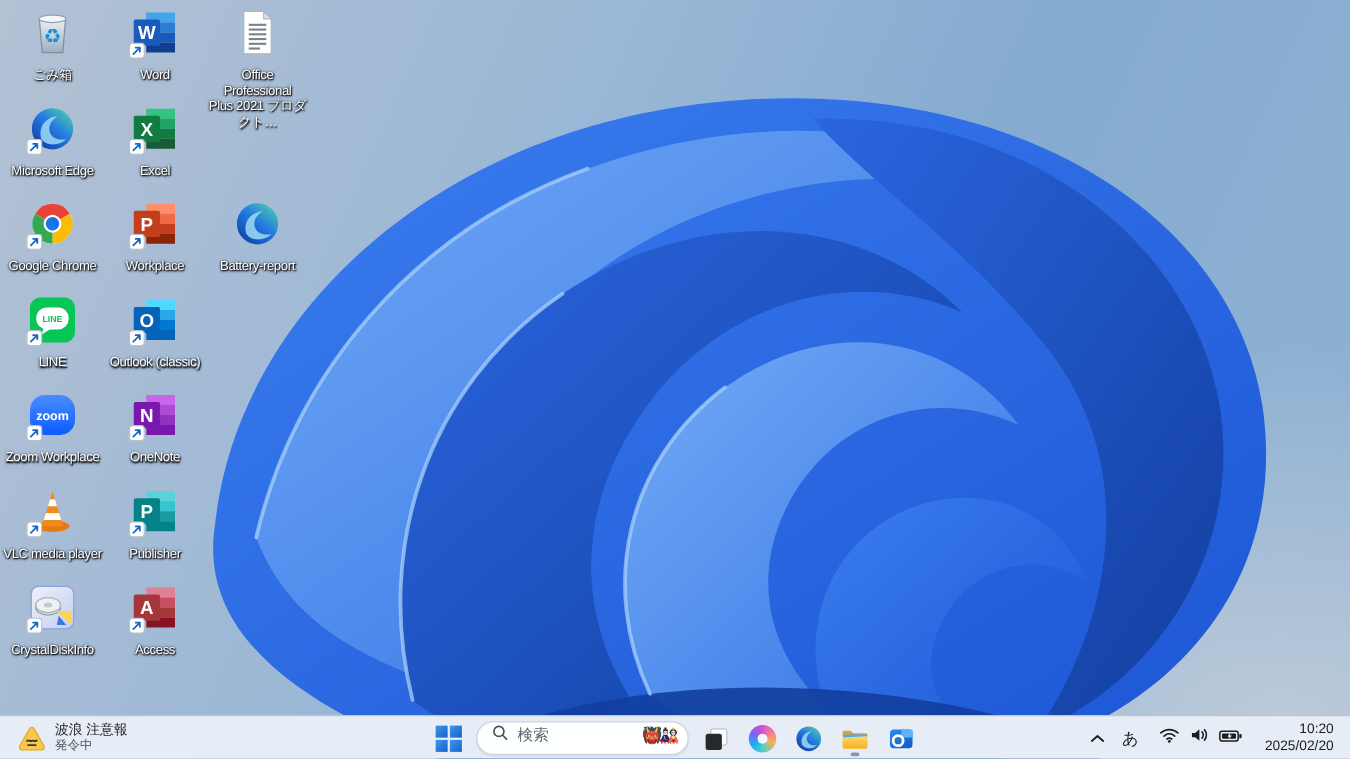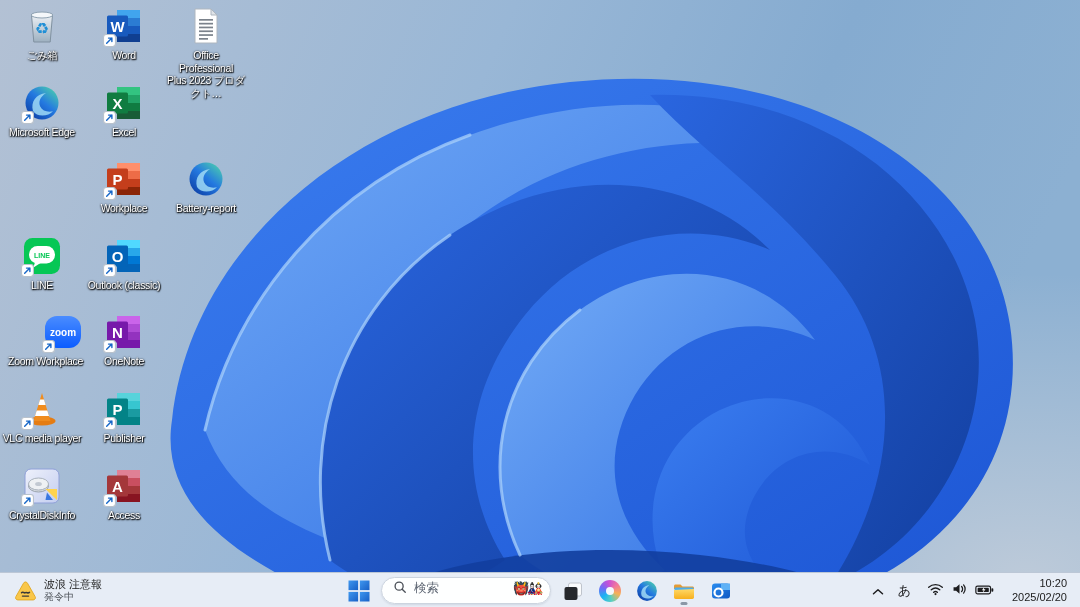--- a/index.html
+++ b/index.html
@@ -10,21 +10,21 @@
   .wallpaper { position:absolute; inset:0; width:1080px; height:607px; }
 
   
   .desktop { position:absolute; left:0; top:0; right:0; bottom:35px; }
   .dicon { position:absolute; width:82px; display:flex; flex-direction:column; align-items:center; cursor:default; }
   .dicon-art { position:relative; width:40px; height:40px; }
   .dicon-art svg { width:100%; height:100%; display:block; }
   .shortcut-badge { position:absolute; left:-1px; bottom:-1px; width:13px; height:13px; }
   .shortcut-badge svg { width:13px; height:13px; display:block; }
   .dicon-label {
-    margin-top:3px; max-width:82px; text-align:center;
+    margin-top:8px; max-width:82px; text-align:center;
     font-size:10.5px; line-height:12.5px; letter-spacing:-0.3px; color:#fff;
     text-shadow:0 1px 2px rgba(0,0,0,.95), 0 0 2px rgba(0,0,0,.65), 1px 1px 1px rgba(0,0,0,.8);
     white-space:pre-line; word-break:break-word;
   }
 
   
   .taskbar {
     position:absolute; left:0; right:0; bottom:0; height:35px;
     background:#e7edf6; border-top:1px solid rgba(110,130,155,.35);
     display:flex; align-items:center;
@@ -141,38 +141,57 @@
         </svg>
         <span class="shortcut-badge">
           <svg viewBox="0 0 12 12">
             <rect x="0.5" y="0.5" width="11" height="11" rx="2.5" fill="#fff" stroke="#b9c2cc"></rect>
             <path d="M3.4,8.6 L8.2,3.8 M8.2,3.8 L5.1,3.8 M8.2,3.8 L8.2,6.9" stroke="#1767c8" stroke-width="1.3" fill="none" stroke-linecap="round" stroke-linejoin="round"></path>
           </svg>
         </span>
       </div>
       <div class="dicon-label">Microsoft Edge</div>
     </div>
+    <div class="dicon" style="left: 1px; top: 159.2px;">
+      <div class="dicon-art">
+        <svg viewBox="0 0 40 40">
+          <circle cx="20" cy="20" r="16" fill="#fff"></circle>
+    <path d="M6.1,12 A16,16 0 0 1 33.9,12 L20,20 Z" fill="#ea4335"></path>
+    <path d="M33.9,12 A16,16 0 0 1 20,36 L20,20 Z" fill="#fbbc05"></path>
+    <path d="M20,36 A16,16 0 0 1 6.1,12 L20,20 Z" fill="#34a853"></path>
+    <circle cx="20" cy="20" r="7.2" fill="#fff"></circle>
+          <circle cx="20" cy="20" r="5.4" fill="#1a73e8"></circle>
+        </svg>
+        <span class="shortcut-badge">
+          <svg viewBox="0 0 12 12">
+            <rect x="0.5" y="0.5" width="11" height="11" rx="2.5" fill="#fff" stroke="#b9c2cc"></rect>
+            <path d="M3.4,8.6 L8.2,3.8 M8.2,3.8 L5.1,3.8 M8.2,3.8 L8.2,6.9" stroke="#1767c8" stroke-width="1.3" fill="none" stroke-linecap="round" stroke-linejoin="round"></path>
+          </svg>
+        </span>
+      </div>
+      <div class="dicon-label">Google Chrome</div>
+    </div>
     <div class="dicon" style="left: 1px; top: 235.8px;">
       <div class="dicon-art">
         <svg viewBox="0 0 40 40">
           <rect x="2" y="2" width="36" height="36" rx="8.5" fill="#06c755"></rect>
     <rect x="7" y="10" width="26" height="17.5" rx="8.5" fill="#fff"></rect>
           <path d="M13,26 L11.5,31.5 L18.5,27 Z" fill="#fff"></path>
     <text x="20" y="21.8" font-size="7" font-weight="bold" text-anchor="middle" fill="#06c755" font-family="Liberation Sans,sans-serif">LINE</text>
         </svg>
         <span class="shortcut-badge">
           <svg viewBox="0 0 12 12">
             <rect x="0.5" y="0.5" width="11" height="11" rx="2.5" fill="#fff" stroke="#b9c2cc"></rect>
             <path d="M3.4,8.6 L8.2,3.8 M8.2,3.8 L5.1,3.8 M8.2,3.8 L8.2,6.9" stroke="#1767c8" stroke-width="1.3" fill="none" stroke-linecap="round" stroke-linejoin="round"></path>
           </svg>
         </span>
       </div>
       <div class="dicon-label">LINE</div>
     </div>
-    <div class="dicon" style="left: 1px; top: 312.4px; align-items: flex-end;">
+    <div class="dicon" style="left: 1px; top: 312.4px;">
       <div class="dicon-art">
         <svg viewBox="0 0 40 40">
           <defs>
             <linearGradient id="zgd" x1="0" y1="0" x2="0" y2="1">
               <stop offset="0" stop-color="#4a8cff"></stop>
               <stop offset="1" stop-color="#0b5cff"></stop>
             </linearGradient>
           </defs>
     <rect x="2" y="4" width="36" height="32" rx="12" fill="url(#zgd)"></rect>
     <text x="20" y="24" font-size="10" font-weight="bold" text-anchor="middle" fill="#fff" font-family="Liberation Sans,sans-serif">zoom</text>
@@ -375,21 +394,21 @@
             <rect x="13" y="13" width="14" height="1.7"></rect>
             <rect x="13" y="16.8" width="14" height="1.7"></rect>
             <rect x="13" y="20.6" width="14" height="1.7"></rect>
             <rect x="13" y="24.4" width="14" height="1.7"></rect>
             <rect x="13" y="28.2" width="14" height="1.7"></rect>
             <rect x="13" y="32" width="9" height="1.7"></rect>
           </g>
         </svg>
       </div>
       <div class="dicon-label">Office Professional
-Plus 2023 プロダクト…</div>
+Plus 2021 プロダクト…</div>
     </div>
     <div class="dicon" style="left: 165px; top: 159.2px;">
       <div class="dicon-art">
         <svg viewBox="0 0 40 40">
           <defs>
             <linearGradient id="egd" x1="0.85" y1="0.05" x2="0.1" y2="0.95">
               <stop offset="0" stop-color="#49c8b2"></stop>
               <stop offset="0.45" stop-color="#2479e0"></stop>
               <stop offset="1" stop-color="#0d3fa6"></stop>
             </linearGradient>

